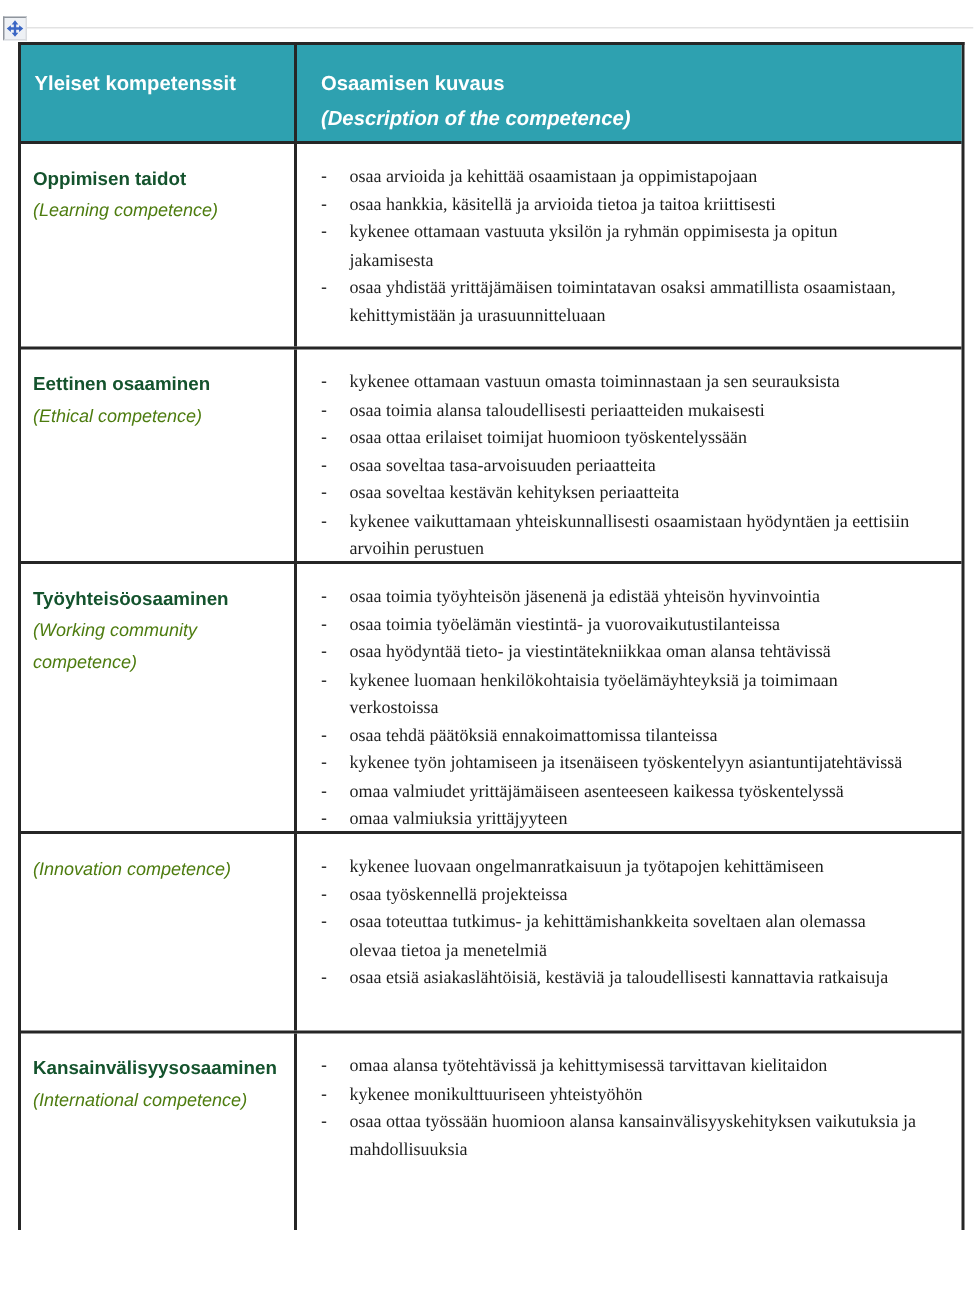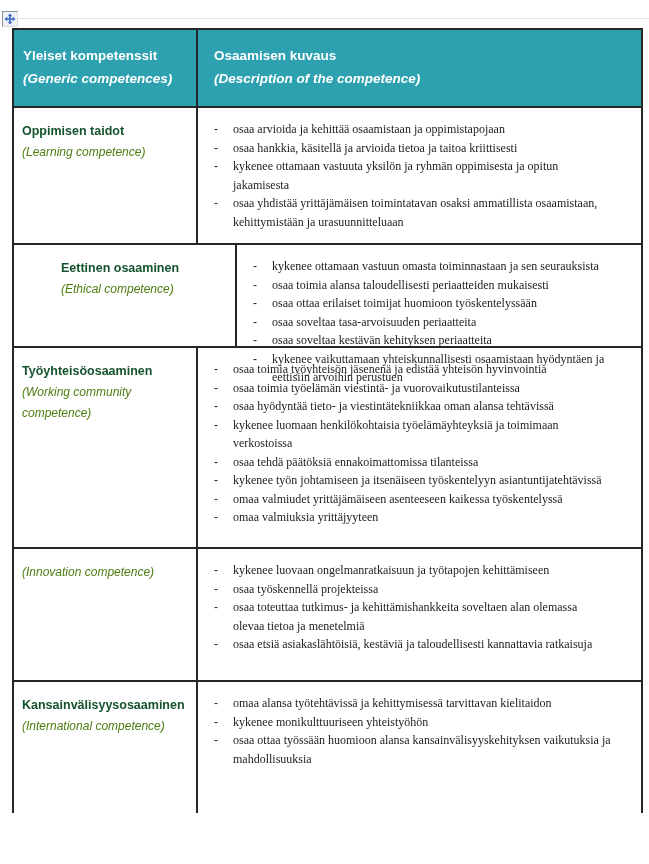--- a/index.html
+++ b/index.html
@@ -21,24 +21,24 @@
     background:#eef1f5;border:1px solid #8f959d;border-right-color:#d9dce0;border-bottom-color:#d9dce0;
     display:flex;align-items:center;justify-content:center;cursor:move;
   }
   .move-handle svg{display:block;}
   
   .tbl{
     position:absolute;left:12px;top:28px;width:631px;box-sizing:border-box;
     border:2px solid var(--border);border-bottom:none;background:#fff;
   }
   .row{display:flex;box-sizing:border-box;border-bottom:2px solid var(--border);}
-  .row.r-header{height:78px;background:var(--teal);}
+  .row.r-header{height:66px;background:var(--teal);}
   .row.r0{height:137px;}
-  .row.r1{height:103px;padding-left:39px;}
-  .row.r2{height:201px;}
+  .row.r1{height:143px;}
+  .row.r2{height:180px;}
   .row.r3{height:133px;}
   .row.r4{height:131px;border-bottom:none;}
   .cell{box-sizing:border-box;}
   .cell.left{width:184px;border-right:2px solid var(--border);padding:13px 14px 0 8px;}
   .cell.right{flex:1;padding:12px 30px 0 16px;}
   .r-header .cell.left{padding:14px 4px 0 9px;}
   .r-header .cell.right{padding:14px 6px 0 16px;}
   .htitle,.hsub{font-size:13.5px;font-weight:bold;color:var(--white);line-height:23px;}
   .hsub{font-style:italic;}
   .ctitle{font-size:12.5px;font-weight:bold;color:#14532d;line-height:21px;white-space:nowrap;}
@@ -57,21 +57,20 @@
   <svg width="12" height="12" viewBox="0 0 24 24" aria-hidden="true">
     <path d="M12 1 L16.5 6.5 H13.6 V10.4 H17.5 V7.5 L23 12 L17.5 16.5 V13.6 H13.6 V17.5 H16.5 L12 23 L7.5 17.5 H10.4 V13.6 H6.5 V16.5 L1 12 L6.5 7.5 V10.4 H10.4 V6.5 H7.5 Z" fill="#3A66C4"></path>
   </svg>
 </div>
 
 <div class="tbl">
 
   <div class="row r-header">
     <div class="cell left">
       <div class="htitle">Yleiset kompetenssit</div>
-      <div class="hsub">(Generic competences)</div>
     </div>
     <div class="cell right">
       <div class="htitle">Osaamisen kuvaus</div>
       <div class="hsub">(Description of the competence)</div>
     </div>
   </div>
 
   <div class="row r0">
     <div class="cell left">
       <div class="ctitle">Oppimisen taidot</div>

